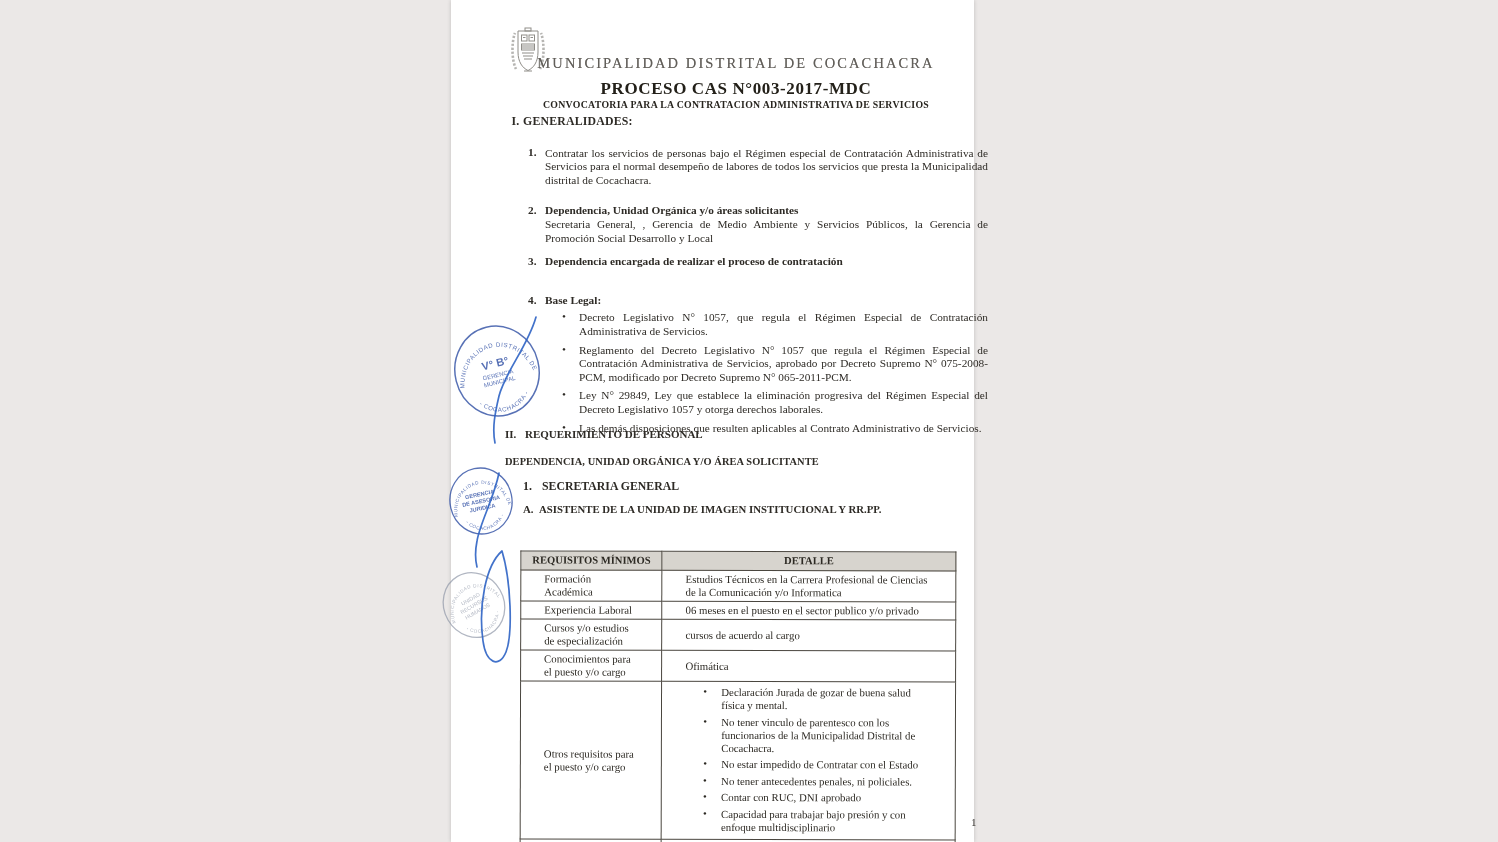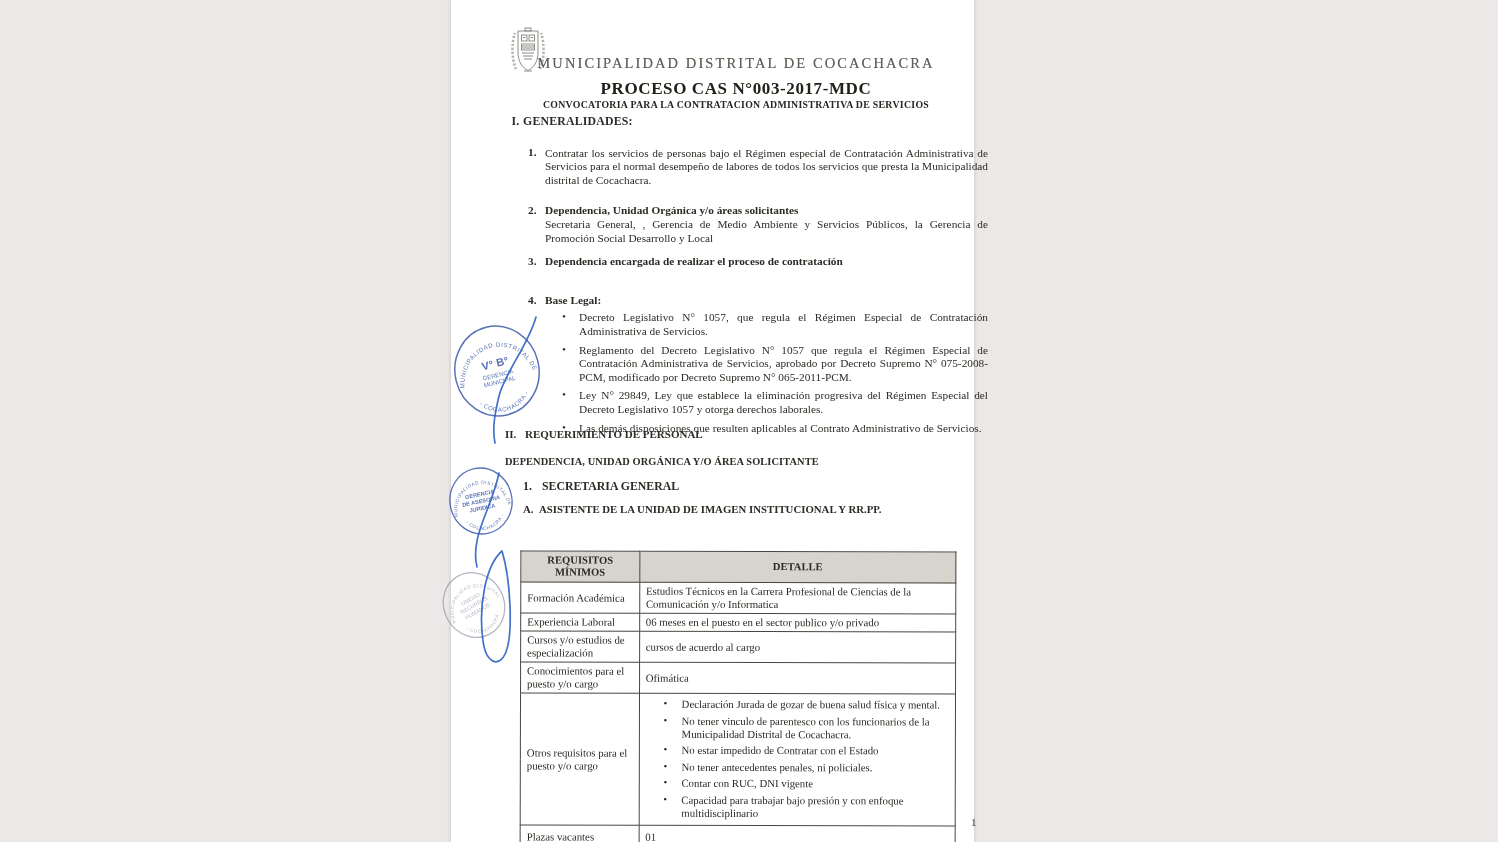--- a/index.html
+++ b/index.html
@@ -56,21 +56,21 @@
   .pos{left:72px;top:503px;font-size:10.8px;font-weight:bold;}
   .pos .n{display:inline-block;width:16px;}
   .perfil{left:89px;top:527px;font-size:10.8px;font-weight:bold;margin-top:32px;}
 
   
   table.req{
     position:absolute;left:69px;top:551px;width:436px;
     border-collapse:collapse;font-size:10.8px;line-height:13px;color:#2c2923;
     transform:rotate(.15deg);
   }
-  table.req th,table.req td{border:1px solid #4a463f;padding:2px 6px;vertical-align:middle;}
+  table.req th,table.req td{border:1px solid #4a463f;padding:2px 23px;vertical-align:middle;}
   table.req th{background:#d7d4ce;font-size:10.6px;text-align:center;line-height:12px;padding:3px 4px;}
   td.lbl{width:106px;}
   td.det{width:302px;}
   ul.oreq{margin:2px 0 2px 18px;padding:0;list-style:none;}
   ul.oreq li{position:relative;padding-left:18px;margin-bottom:3.5px;}
   ul.oreq li::before{content:"•";position:absolute;left:0;top:-1px;}
 
   .pgnum{left:520px;top:816px;font-size:11px;color:#3a3733;}
 
   
@@ -185,21 +185,21 @@
       <td class="det">Ofimática</td>
     </tr>
     <tr style="height:120px">
       <td class="lbl">Otros requisitos para el puesto y/o cargo</td>
       <td class="det">
         <ul class="oreq">
           <li>Declaración Jurada de gozar de buena salud física y mental.</li>
           <li>No tener vinculo de parentesco con los funcionarios de la Municipalidad Distrital de Cocachacra.</li>
           <li>No estar impedido de Contratar con el Estado</li>
           <li>No tener antecedentes penales, ni policiales.</li>
-          <li>Contar con RUC, DNI vigente</li>
+          <li>Contar con RUC, DNI aprobado</li>
           <li>Capacidad para trabajar bajo presión y con enfoque multidisciplinario</li>
         </ul>
       </td>
     </tr>
     <tr style="height:23px">
       <td class="lbl">Plazas vacantes</td>
       <td class="det">01</td>
     </tr>
   </tbody>
     </table>

